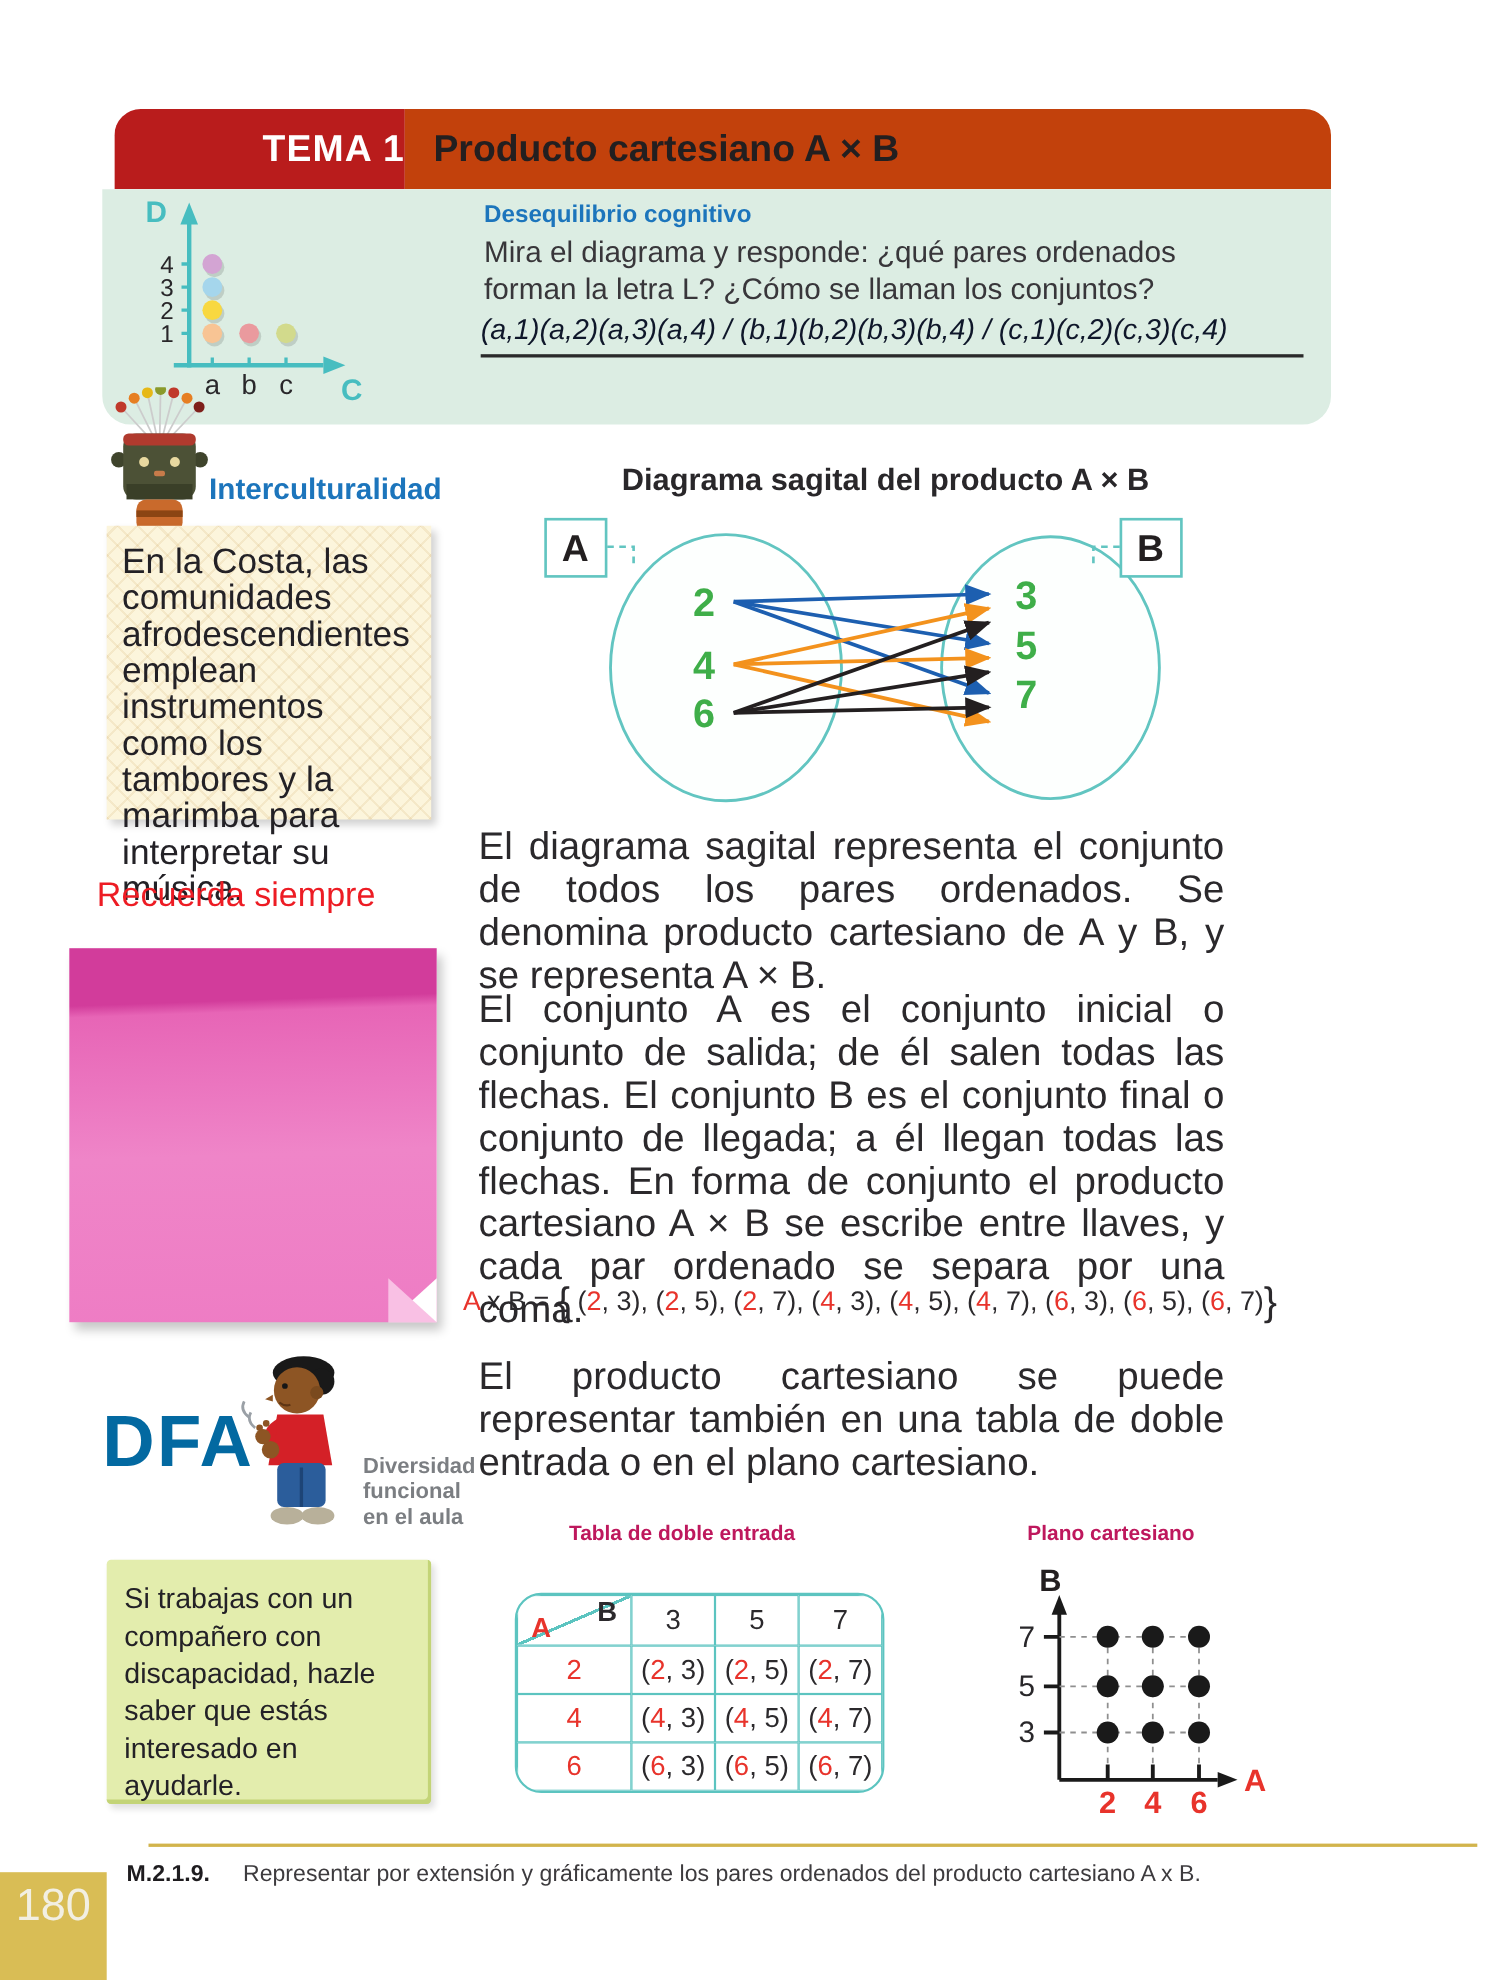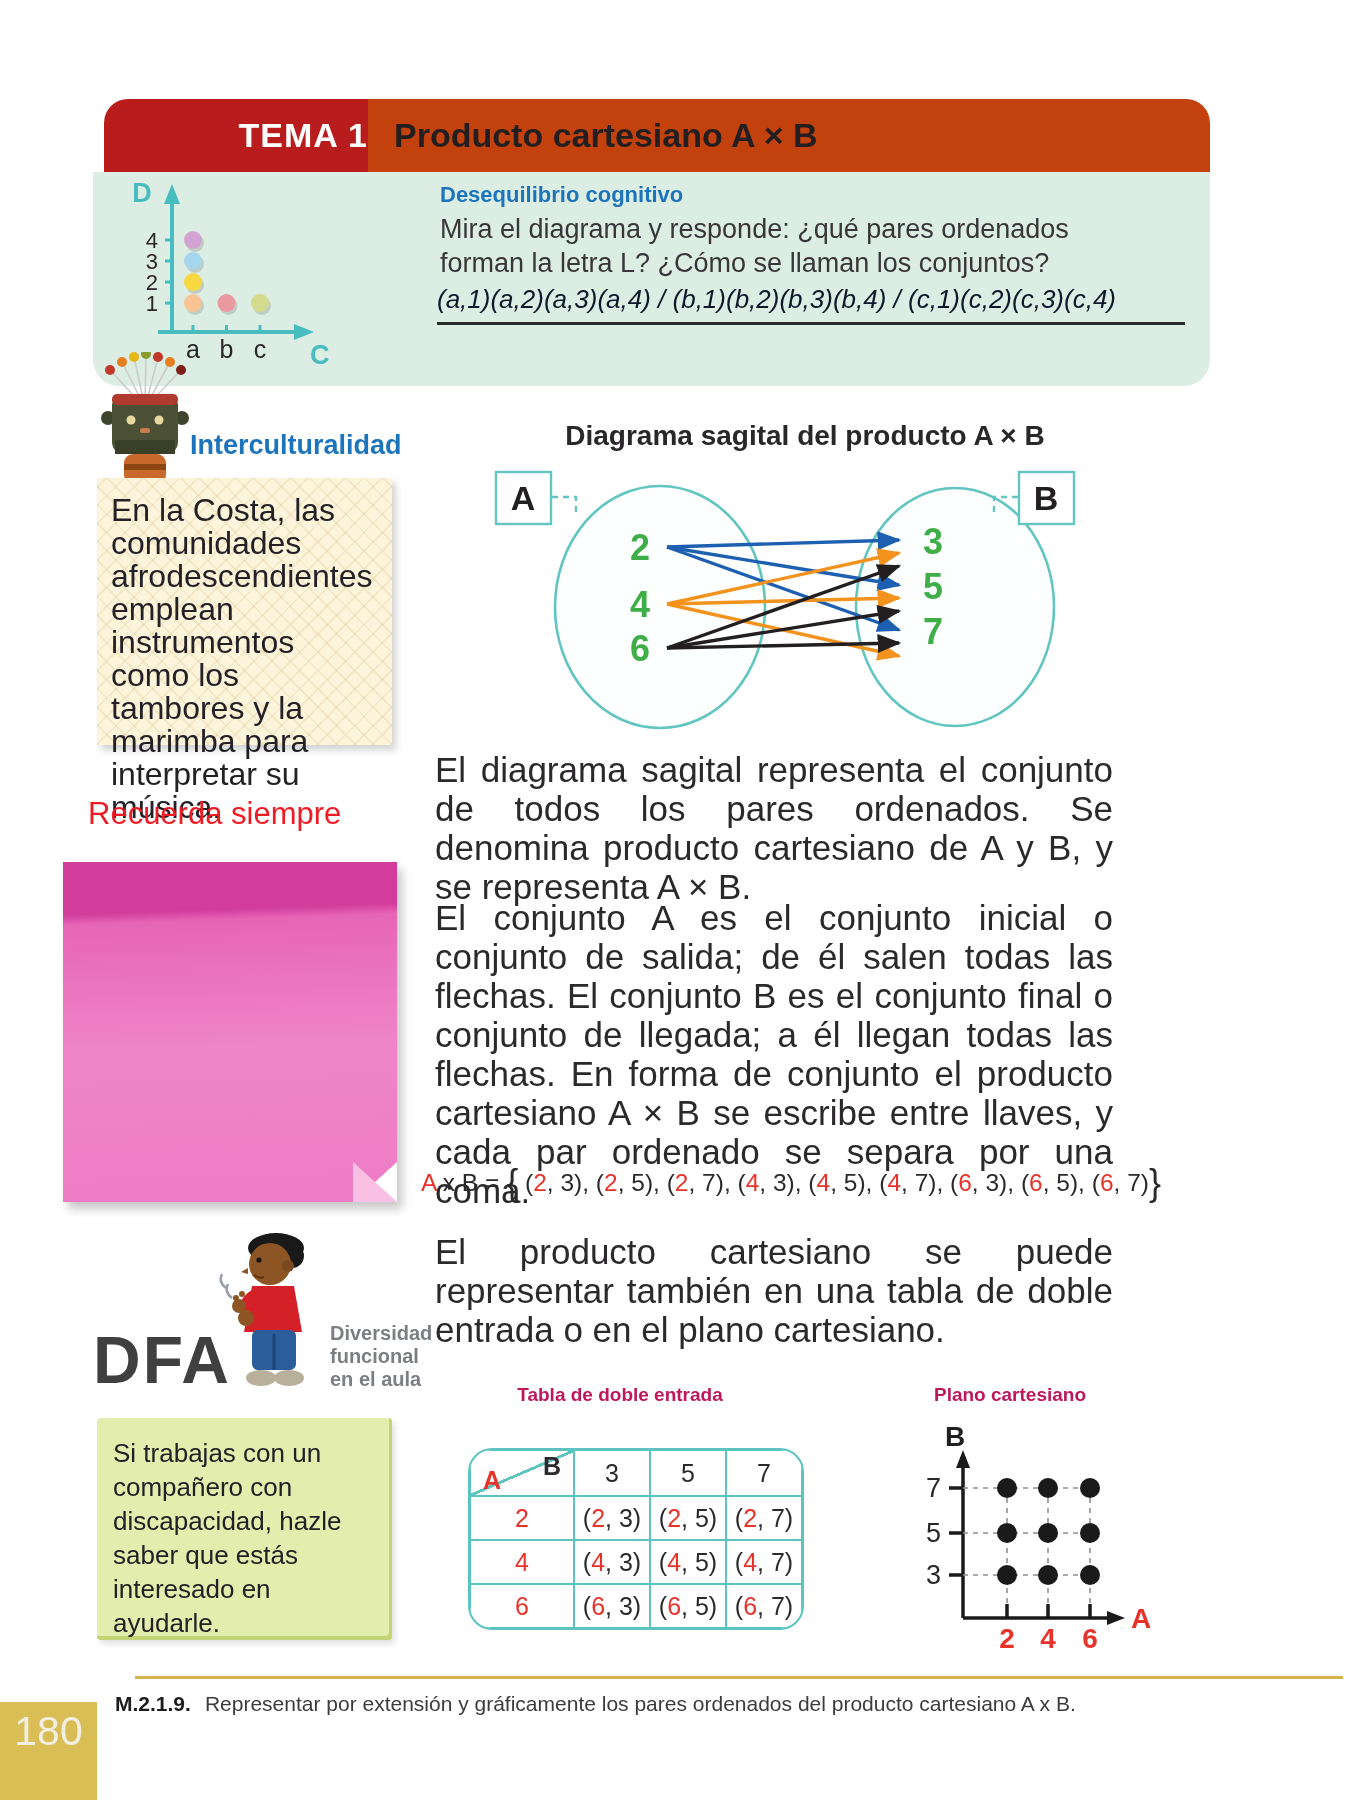--- a/index.html
+++ b/index.html
@@ -41,21 +41,21 @@
   .remember-head{left:88px;top:796px;font-size:31px;font-weight:normal;color:#ed1c24;}
   .sticky{
     left:63px;top:862px;width:334px;height:340px;
     background:linear-gradient(178deg,#d23c9b 0%,#d23c9b 15%,#e765b6 18%,#ef85c8 55%,#ee7cc4 100%);
     box-shadow:5px 7px 9px rgba(0,0,0,.22);
   }
   .sticky-text{margin:40px auto 0 auto;width:252px;text-align:center;font-size:26px;line-height:33px;color:#232126;}
   .sticky-curl{position:absolute;right:0;bottom:0;width:0;height:0;border-style:solid;border-width:0 0 40px 44px;border-color:transparent transparent #ffffff transparent;}
   .sticky-curl2{position:absolute;right:0;bottom:0;width:0;height:0;border-style:solid;border-width:40px 0 0 44px;border-color:transparent transparent transparent #f9c0e4;}
 
-  .dfa-text{left:93px;top:1322px;font-size:66px;font-weight:bold;color:#404040;letter-spacing:2px;}
+  .dfa-text{left:93px;top:1272px;font-size:66px;font-weight:bold;color:#0369a1;letter-spacing:2px;}
   .dfa-label{left:330px;top:1322px;font-size:20px;line-height:23px;font-weight:bold;color:#7b7e82;}
   .dfa-label span{display:block;}
   .tip{
     left:97px;top:1418px;width:295px;height:222px;background:#e3edad;border-radius:4px;
     box-shadow:inset -3px -4px 0 #c3d477, 3px 4px 6px rgba(0,0,0,.12);
   }
   .tip-text{padding:18px 16px;font-size:26px;line-height:34px;color:#232126;}
 
   
   .sag-title{left:455px;top:420px;width:700px;text-align:center;font-size:28px;font-weight:bold;color:#29272a;}
@@ -81,21 +81,21 @@
   .dtable .cell{border:1.2px solid #5cc4c0;display:flex;align-items:center;justify-content:center;font-size:25px;color:#2b292c;}
   .dtable .corner{position:relative;
     background:linear-gradient(to bottom right, transparent calc(50% - 1.4px), #5cc4c0 calc(50% - 1.4px), #5cc4c0 calc(50% + 1.4px), transparent calc(50% + 1.4px));}
   .dtable .corner .b{position:absolute;top:1px;right:12px;font-weight:bold;font-size:25px;color:#2b292c;}
   .dtable .corner .a{position:absolute;bottom:0px;left:12px;font-weight:bold;font-size:25px;color:#e8332b;}
   .dtable .redtxt{color:#e8332b;}
 
   
   .gold-line{left:135px;top:1676px;width:1208px;height:3px;background:#d2b44c;}
   .footer-text{left:115px;top:1692px;font-size:21px;color:#3d3b3e;}
-  .footer-text b{color:#1e1c1f;margin-right:14px;}
+  .footer-text b{color:#1e1c1f;margin-right:30px;}
   .page-tab{left:0;top:1702px;width:97px;height:98px;background:#d9bd55;color:#f2efe2;font-size:41px;display:flex;justify-content:center;padding-top:6px;box-sizing:border-box;}
 
   svg text{font-family:"Liberation Sans","DejaVu Sans",sans-serif;}
   .sag-num{font-size:36px;font-weight:600;fill:#3fae49;}
   .sag-setlabel{font-size:34px;font-weight:bold;fill:#231f20;}
   .plane-ylab{font-size:27px;fill:#29272a;}
   .plane-xlab{font-size:28px;fill:#e8332b;font-weight:bold;}
   .plane-axlabel-b{font-size:28px;font-weight:bold;fill:#231f20;}
   .plane-axlabel-a{font-size:28px;font-weight:bold;fill:#e8332b;}
 </style>

